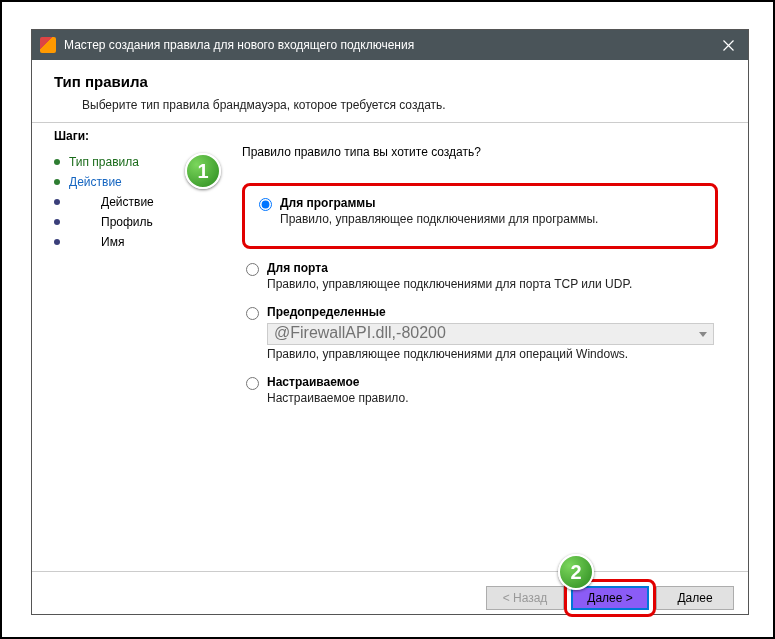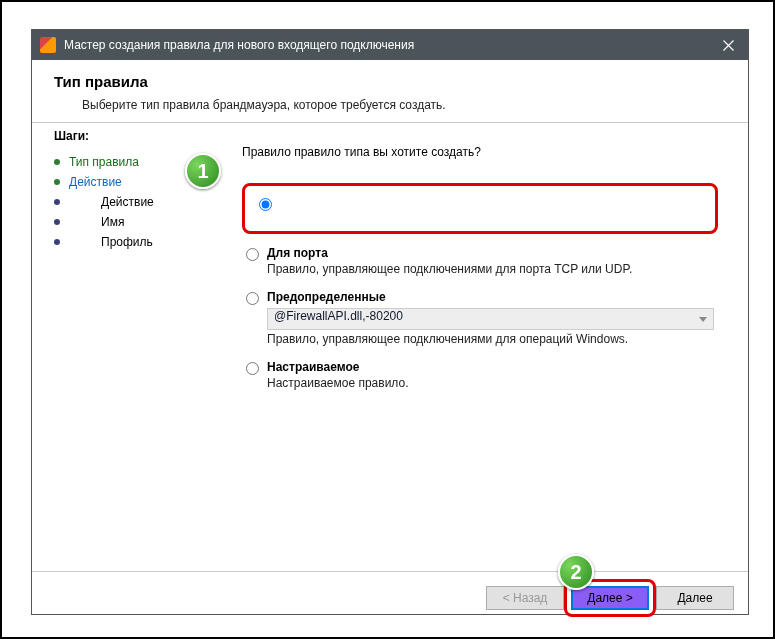--- a/index.html
+++ b/index.html
@@ -27,21 +27,21 @@
 .step.pending .step-bullet { background: #3a3f7a; }
 .step.pending .step-label { color: #000; margin-left: 32px; }
 .content { flex: 1; padding: 22px 30px 0 10px; }
 .prompt { font-size: 12px; margin-bottom: 24px; }
 .option { display: flex; align-items: flex-start; margin-bottom: 10px; padding: 2px 4px; }
 .option input[type=radio] { margin-top: 2px; margin-right: 8px; }
 .option-body { flex: 1; }
 .option-title { font-weight: bold; font-size: 12px; margin-bottom: 2px; }
 .option-desc { font-size: 12px; color: #222; }
 .highlight-box { border: 3px solid #e10000; border-radius: 8px; padding: 8px 10px; margin-bottom: 10px; position: relative; }
-.combo { width: 100%; height: 22px; background: #eee; border: 1px solid #ccc; color: #0f172a; padding: 0 6px; font-size: 12px; margin: 4px 0 2px 0; position: relative; }
+.combo { width: 100%; height: 22px; background: #eee; border: 1px solid #ccc; color: #737373; padding: 0 6px; font-size: 16px; margin: 4px 0 2px 0; position: relative; }
 .combo::after { content: ""; position: absolute; right: 6px; top: 8px; border-left: 4px solid transparent; border-right: 4px solid transparent; border-top: 5px solid #888; }
 .footer { border-top: 1px solid #ccc; height: 52px; display: flex; align-items: center; justify-content: flex-end; padding: 0 14px; gap: 0; position: relative; }
 .btn { min-width: 78px; height: 24px; background: #e1e1e1; border: 1px solid #adadad; font-size: 12px; cursor: pointer; padding: 0 8px; }
 .btn:disabled { color: #999; cursor: default; }
 .btn.primary { border: 2px solid #0078d7; background: #8b5cf6; }
 .next-highlight { border: 3px solid #e10000; border-radius: 8px; padding: 4px; display: inline-flex; position: relative; }
 .callout { position: absolute; width: 36px; height: 36px; border-radius: 50%; background: radial-gradient(circle at 30% 30%, #7bd65c, #2a8a1e); border: 2px solid #fff; box-shadow: 0 1px 3px rgba(0,0,0,.5); color: #fff; font-weight: bold; font-size: 20px; display: flex; align-items: center; justify-content: center; z-index: 10; }
 .callout-1 { left: 183px; top: 151px; }
 .callout-2 { left: 556px; top: 552px; }
 </style>
@@ -76,34 +76,38 @@
         <div class="step link">
           <span class="step-bullet"></span>
           <span class="step-label">Действие</span>
         </div>
         <div class="step pending">
           <span class="step-bullet"></span>
           <span class="step-label">Действие</span>
         </div>
         <div class="step pending">
           <span class="step-bullet"></span>
-          <span class="step-label">Имя</span>
+          <span class="step-label">Профиль</span>
         </div>
         <div class="step pending">
           <span class="step-bullet"></span>
-          <span class="step-label">Профиль</span>
+          <span class="step-label">Имя</span>
         </div>
       </div>
 
       <div class="content">
         <div class="prompt">Правило правило типа вы хотите создать?</div>
 
         <div class="highlight-box">
           <div class="option">
             <input type="radio" name="ruletype" checked="" style="">
+            <div class="option-body">
+              <div class="option-title">Для программы</div>
+              <div class="option-desc">Правило, управляющее подключениями для программы.</div>
+            </div>
           </div>
         </div>
 
         <div class="option">
           <input type="radio" name="ruletype" style="">
           <div class="option-body">
             <div class="option-title">Для порта</div>
             <div class="option-desc">Правило, управляющее подключениями для порта TCP или UDP.</div>
           </div>
         </div>

